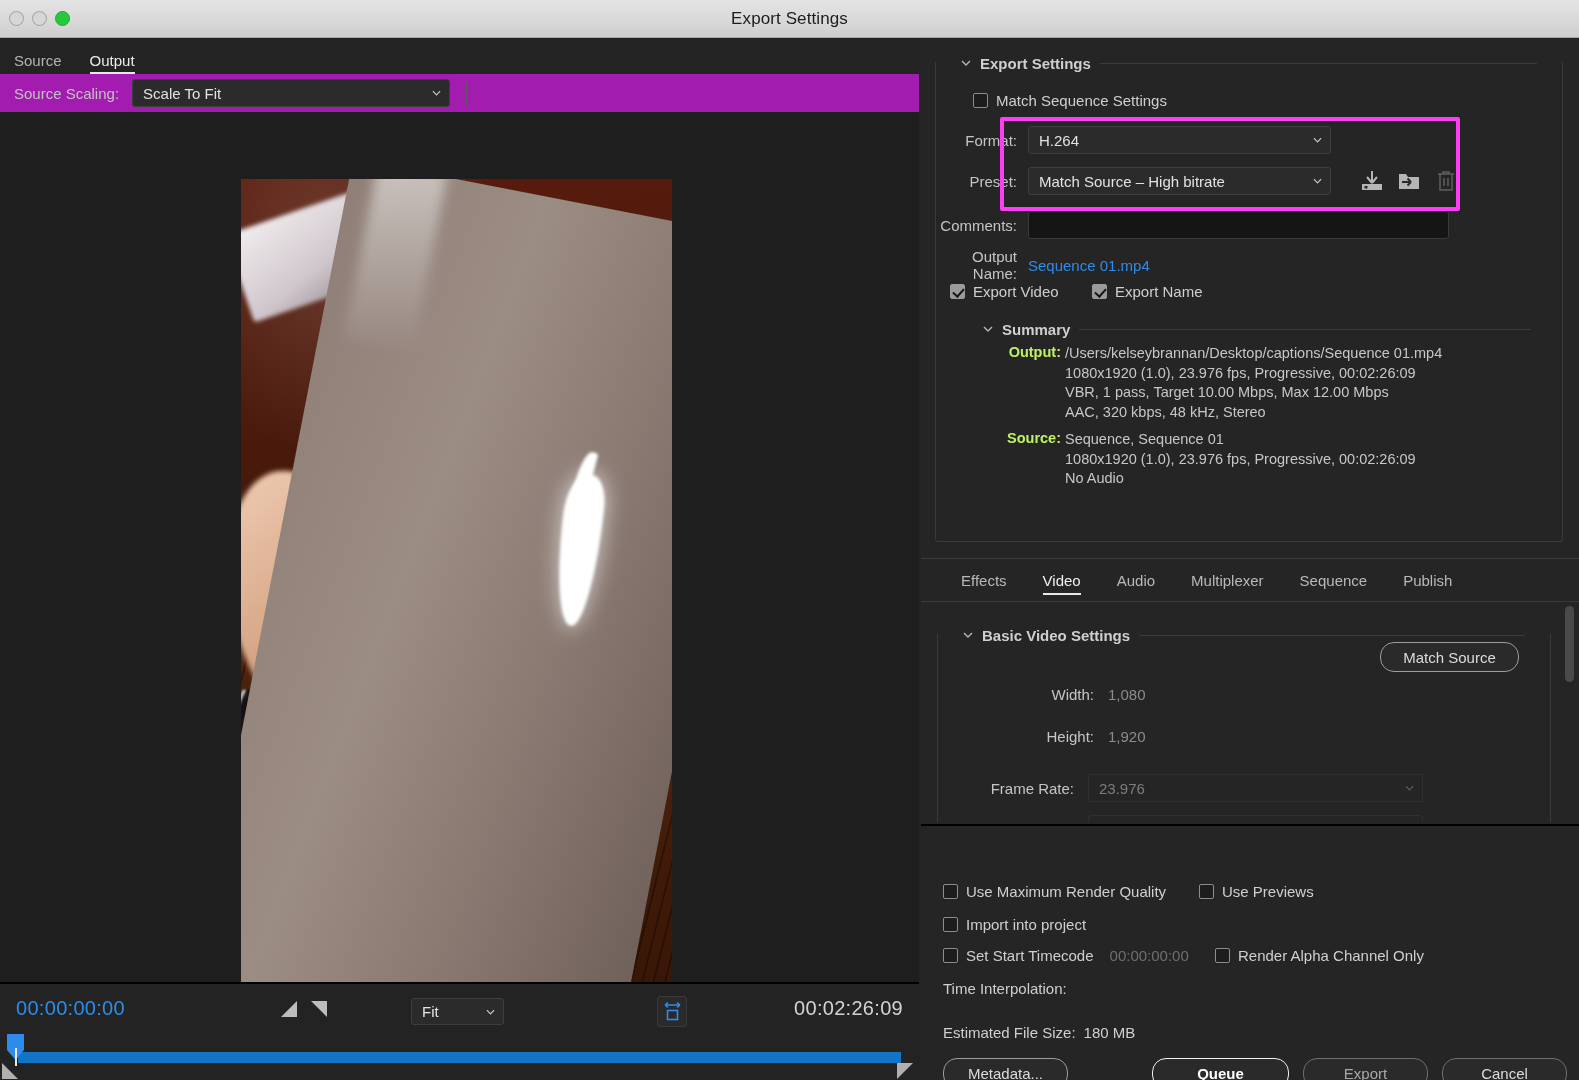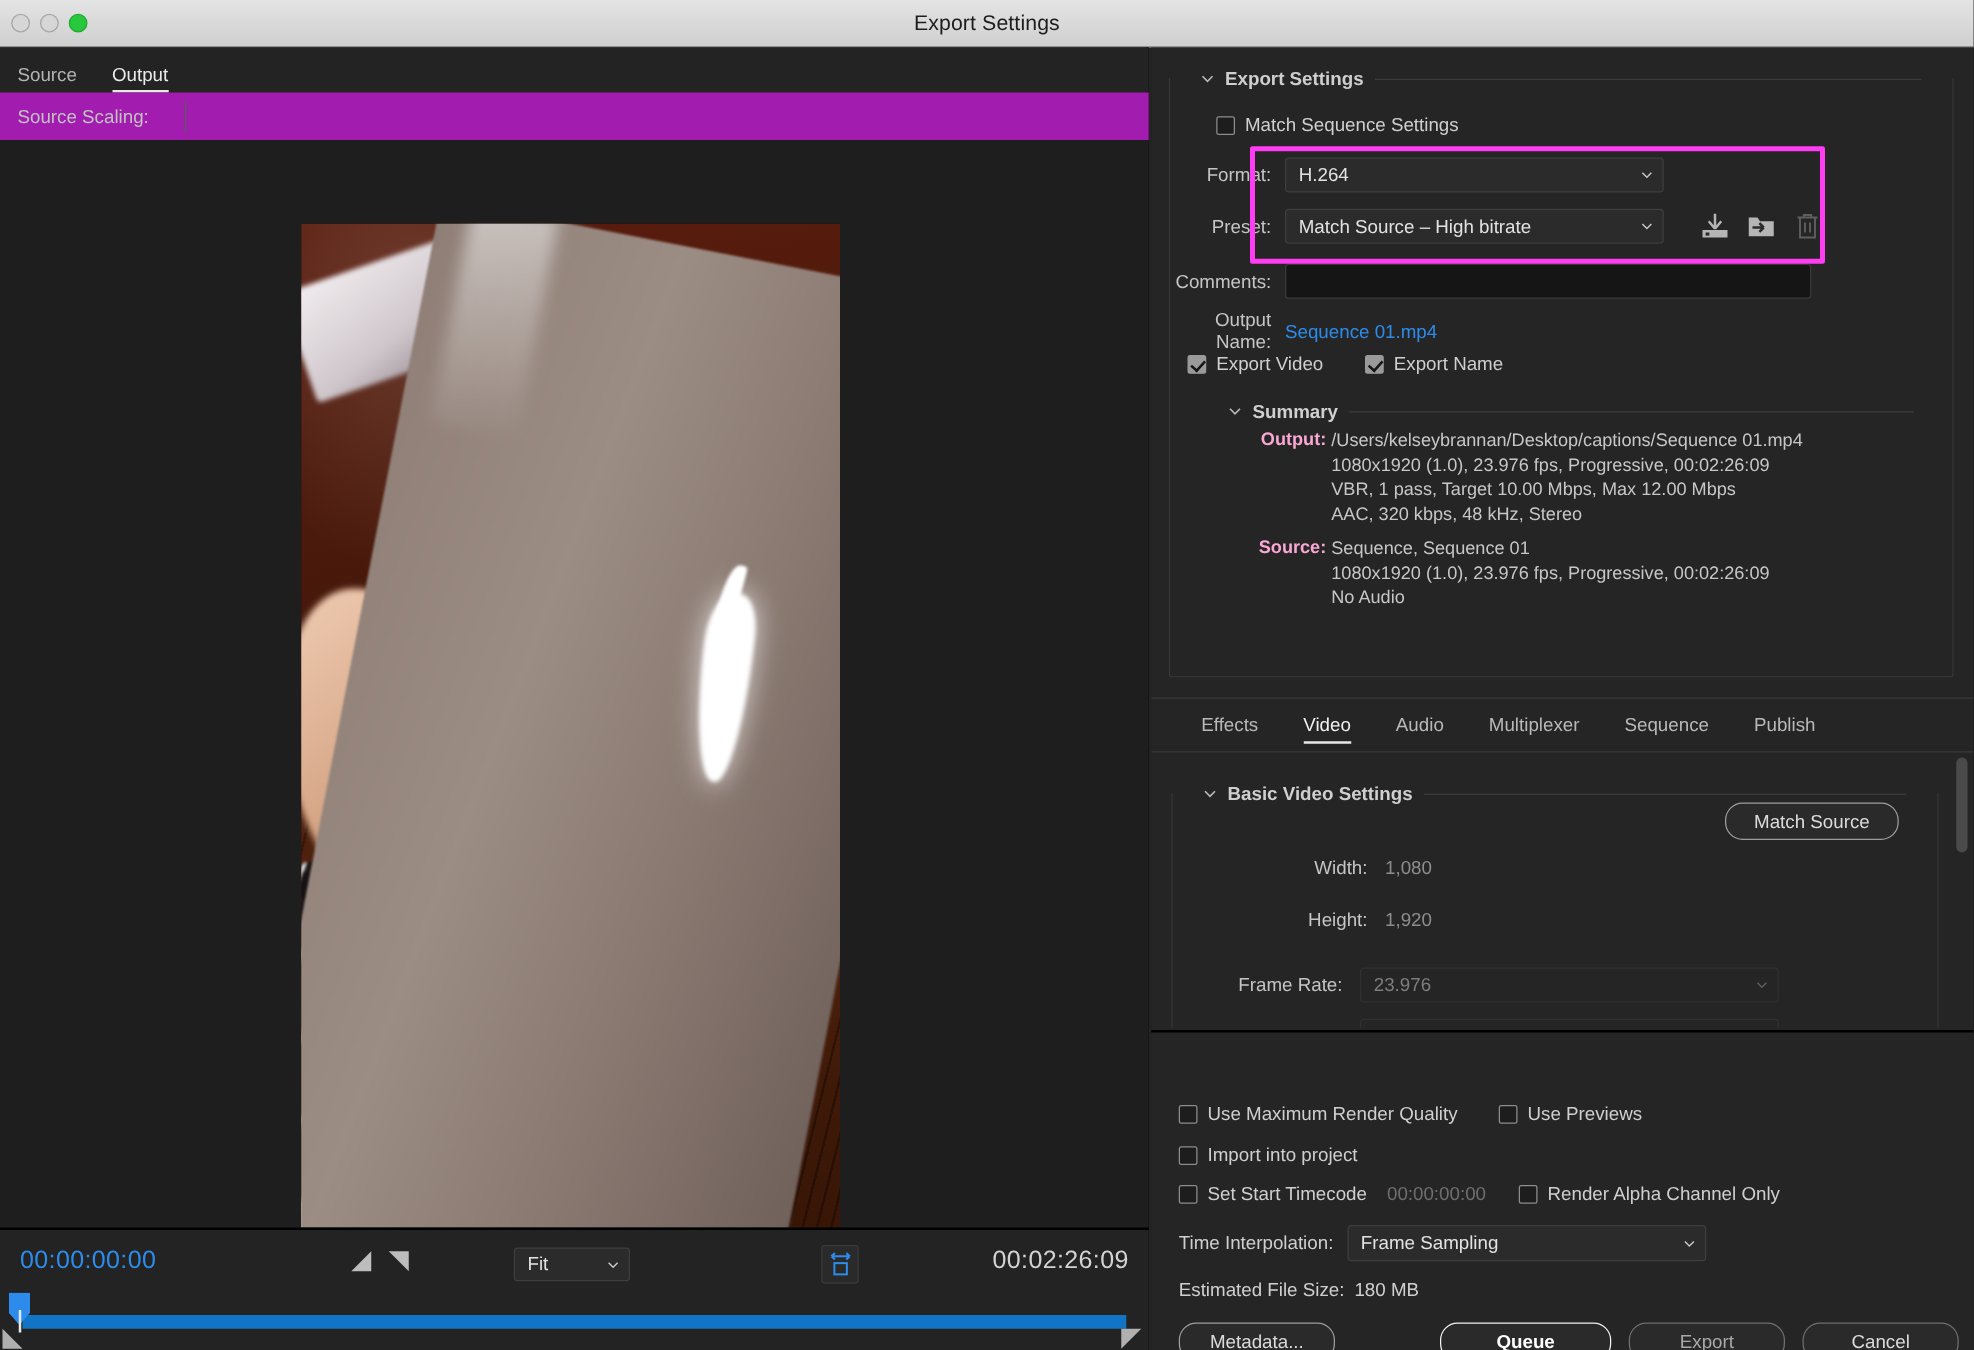--- a/index.html
+++ b/index.html
@@ -227,21 +227,21 @@
     position: absolute; right: 5px; top: 568px; width: 9px; height: 216px; background: transparent;
   }
   .scroll-thumb { position: absolute; top: 0; left: 0; width: 9px; height: 76px; background: #4a4a4a; border-radius: 5px; }
 
   .bottom-panel {
     position: absolute; left: 0; top: 786px; width: 658px; height: 294px;
     background: #252525; border-top: 2px solid #000;
   }
   .bp-row { position: absolute; display: flex; align-items: center; }
   .summary-txt { font-size: 14.5px; color: #c7c7c7; line-height: 19.5px; white-space: nowrap; }
-  .summary-key { font-size: 14.5px; font-weight: bold; color: #f9a8d4; }
+  .summary-key { font-size: 14.5px; font-weight: bold; color: #bef264; }
 </style>
 </head>
 <body>
 
 <div id="app">
 
   <div class="titlebar">
     <div class="traffic">
       <div class="tl-dot tl-close"></div>
       <div class="tl-dot tl-min"></div>
@@ -251,20 +251,26 @@
   </div>
 
   <div class="leftpane">
     <div class="lp-tabs">
       <div class="lp-tab">Source</div>
       <div class="lp-tab active">Output</div>
     </div>
 
     <div class="scaling-row">
       <span class="scaling-label">Source Scaling:</span>
+      <div class="select" style="width:318px;height:28px;">
+        <span>Scale To Fit</span>
+        <svg class="chev" viewBox="0 0 10 10">
+            <path d="M1 3 L5 7 L9 3" stroke="#c9c9c9" stroke-width="1.3" fill="none"></path>
+          </svg>
+      </div>
       <div class="vsep"></div>
     </div>
 
     <div class="preview-area">
       <div class="video">
         <div class="vbg"></div>
         <div class="wood"></div>
         <div class="paper"></div>
         <div class="hand"></div>
         <div class="keyboard"></div>
@@ -486,26 +492,20 @@
         <span class="lbl">Set Start Timecode</span>
         <span style="margin-left:8px;font-size:15px;color:#6e6e6e;">00:00:00:00</span>
       </div>
       <div class="bp-row" style="left:294px;top:121px;gap:8px;">
         <span class="chk"></span>
         <span class="lbl">Render Alpha Channel Only</span>
       </div>
 
       <div class="bp-row" style="left:22px;top:154px;gap:11px;">
         <span class="lbl">Time Interpolation:</span>
-        <div class="select" style="width:287px;height:29px;">
-          <span>Frame Sampling</span>
-          <svg class="chev" viewBox="0 0 10 10">
-              <path d="M1 3 L5 7 L9 3" stroke="#c9c9c9" stroke-width="1.3" fill="none"></path>
-            </svg>
-        </div>
       </div>
 
       <div class="bp-row" style="left:22px;top:198px;gap:8px;">
         <span class="lbl">Estimated File Size:</span>
         <span class="lbl">180 MB</span>
       </div>
 
       <div class="btn-pill" style="position:absolute;left:22px;top:232px;width:125px;height:31px;">Metadata...</div>
       <div class="btn-pill" style="position:absolute;left:231px;top:232px;width:137px;height:31px;border-color:#f2f2f2;color:#ffffff;font-weight:bold;">Queue</div>
       <div class="btn-pill" style="position:absolute;left:382px;top:232px;width:125px;height:31px;color:#a9a9a9;border-color:#6f6f6f;">Export</div>

